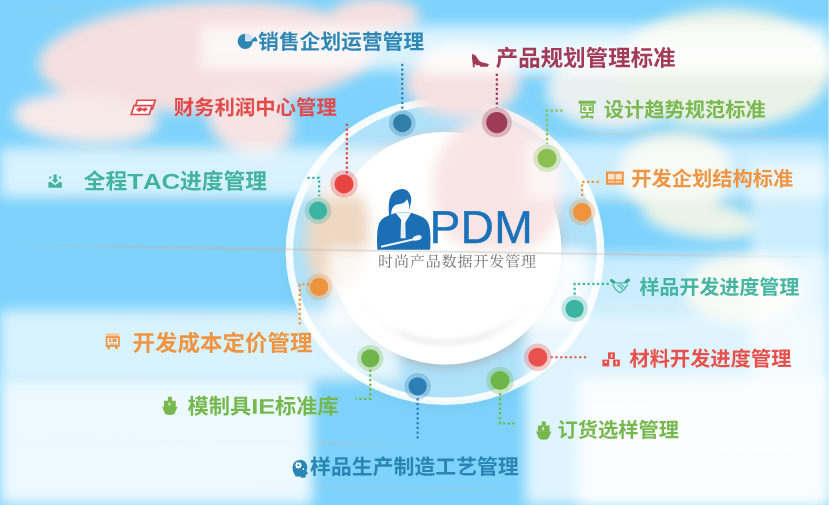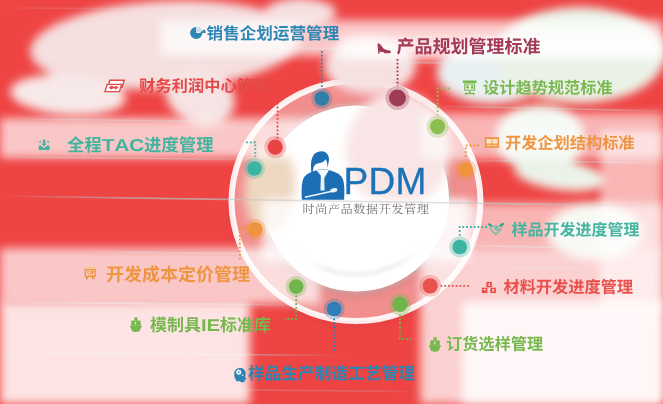--- a/index.html
+++ b/index.html
@@ -1,15 +1,15 @@
 <!DOCTYPE html>
 <html><head><meta charset="utf-8">
 <style>
 html,body{margin:0;padding:0;background:#fff;}
-#stage{position:relative;width:663px;height:404px;overflow:hidden;background:#ef4444;}
+#stage{position:relative;width:663px;height:404px;overflow:hidden;background:#7dd3fc;}
 </style></head>
 <body>
 <div id="stage">
 <svg width="663" height="404" viewBox="0 0 663 404">
 <defs>
 <filter id="blur5" x="-30%" y="-30%" width="160%" height="160%">
           <feGaussianBlur stdDeviation="5"></feGaussianBlur>
         </filter>
 <filter id="blur2" x="-20%" y="-20%" width="140%" height="140%">
           <feGaussianBlur stdDeviation="1.8"></feGaussianBlur>

